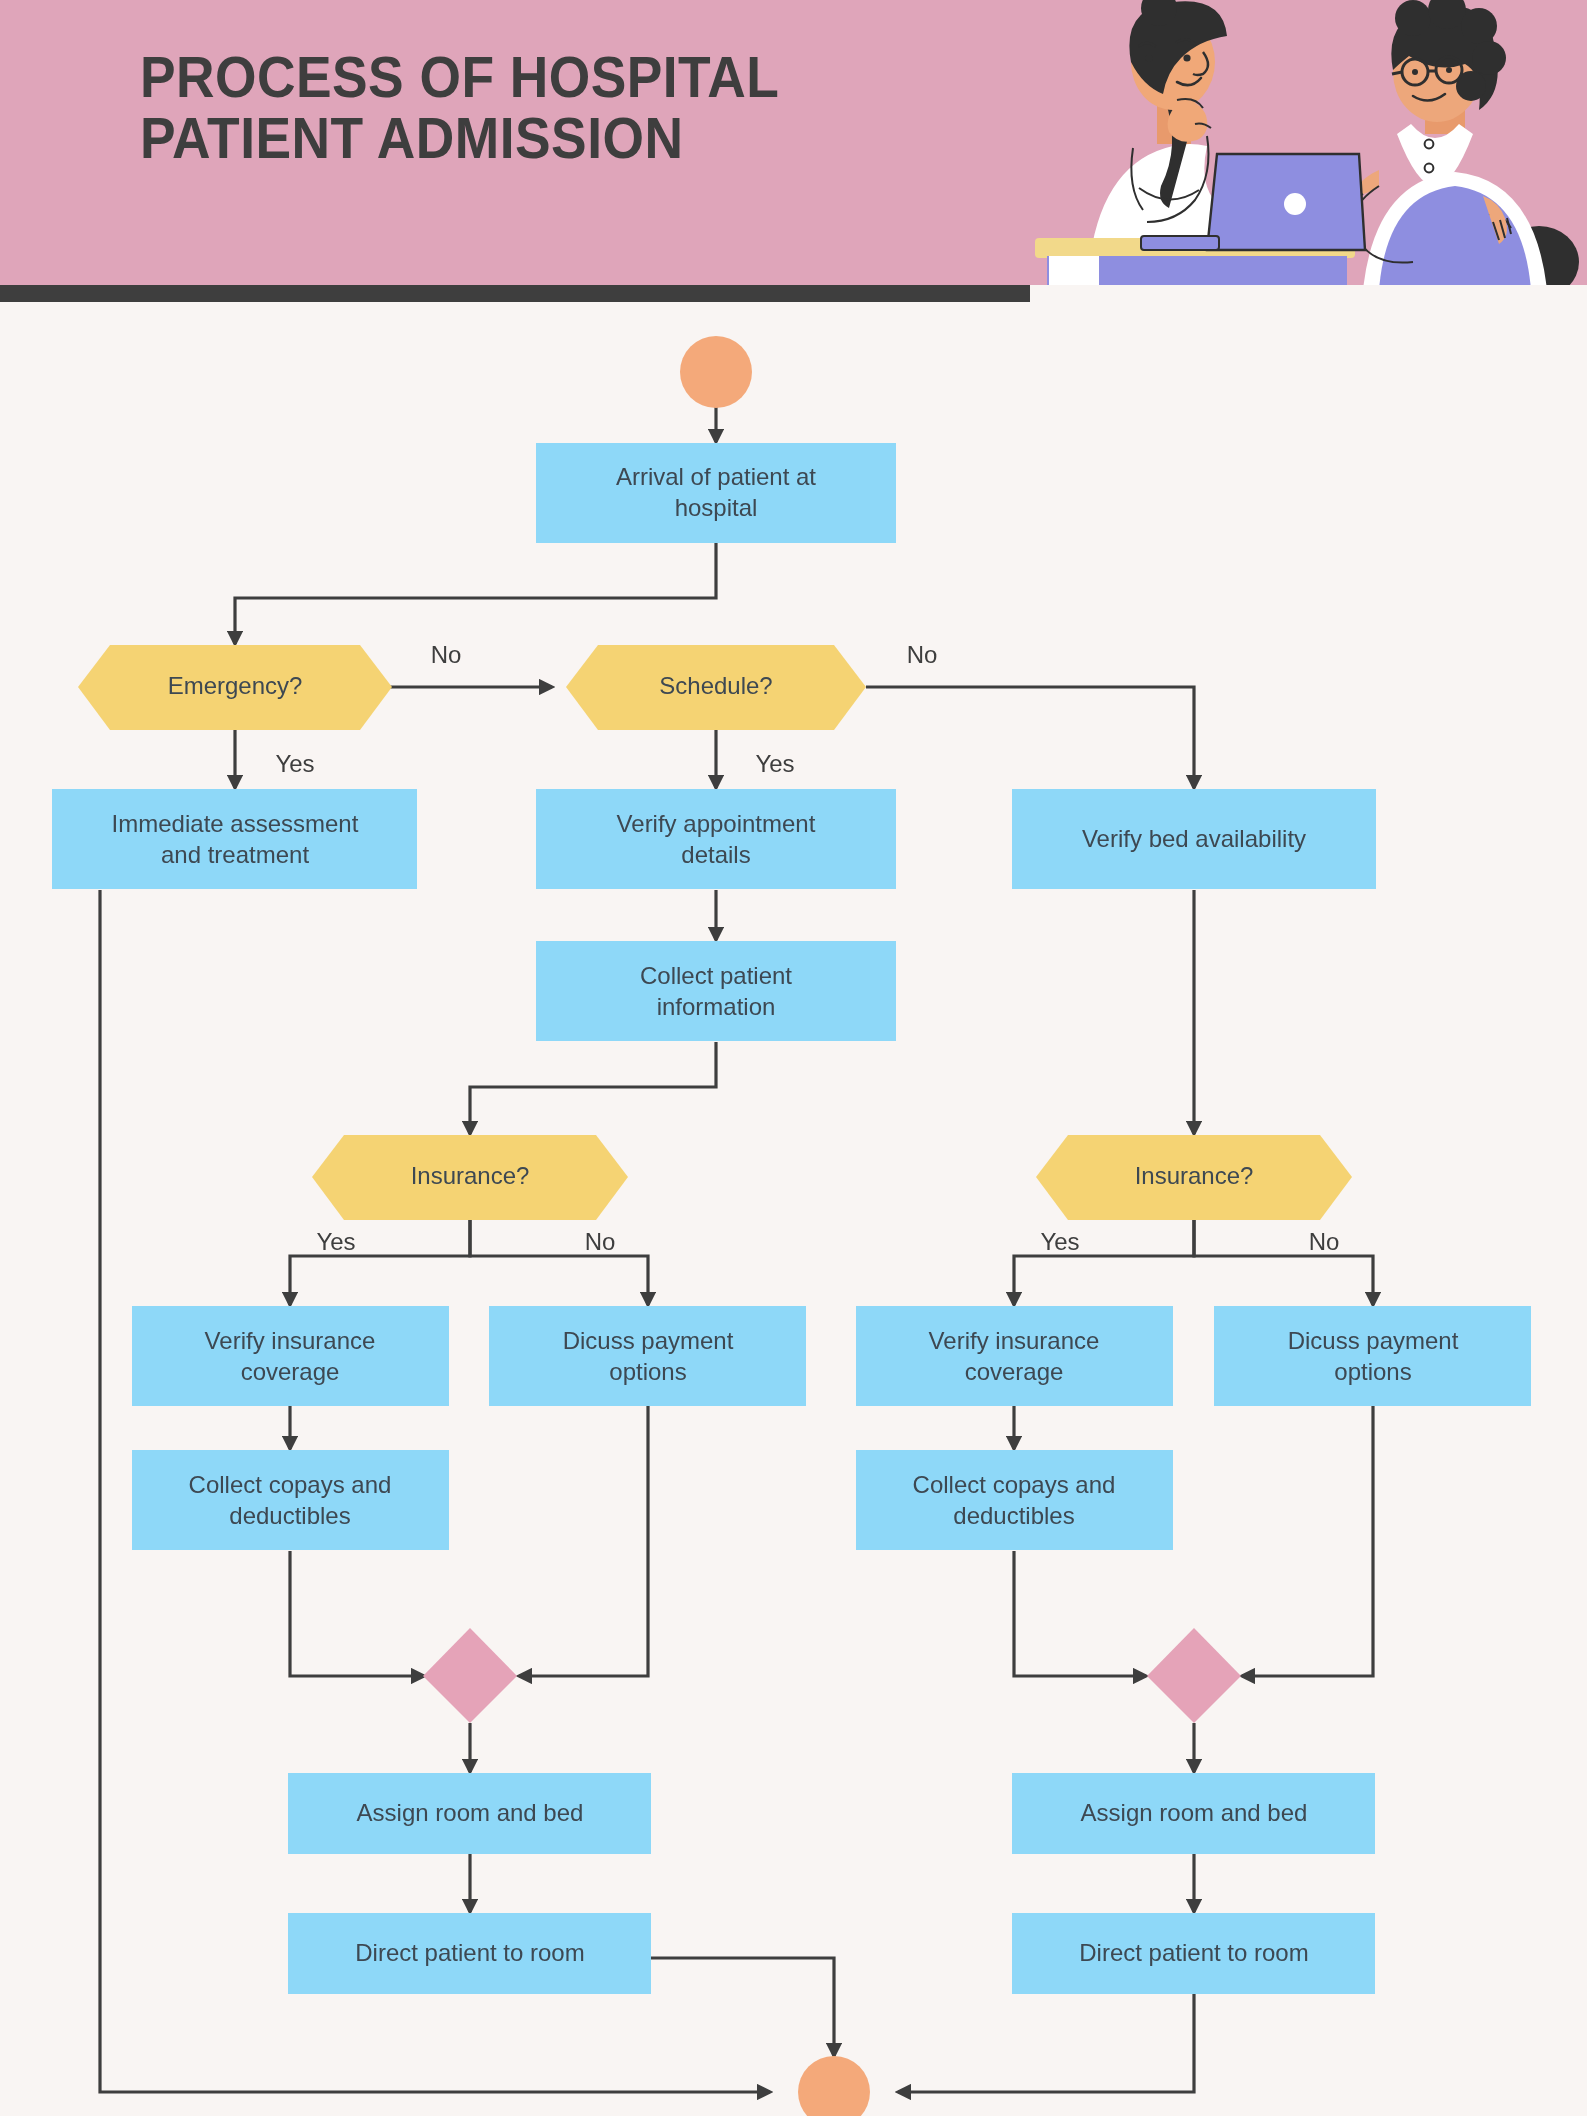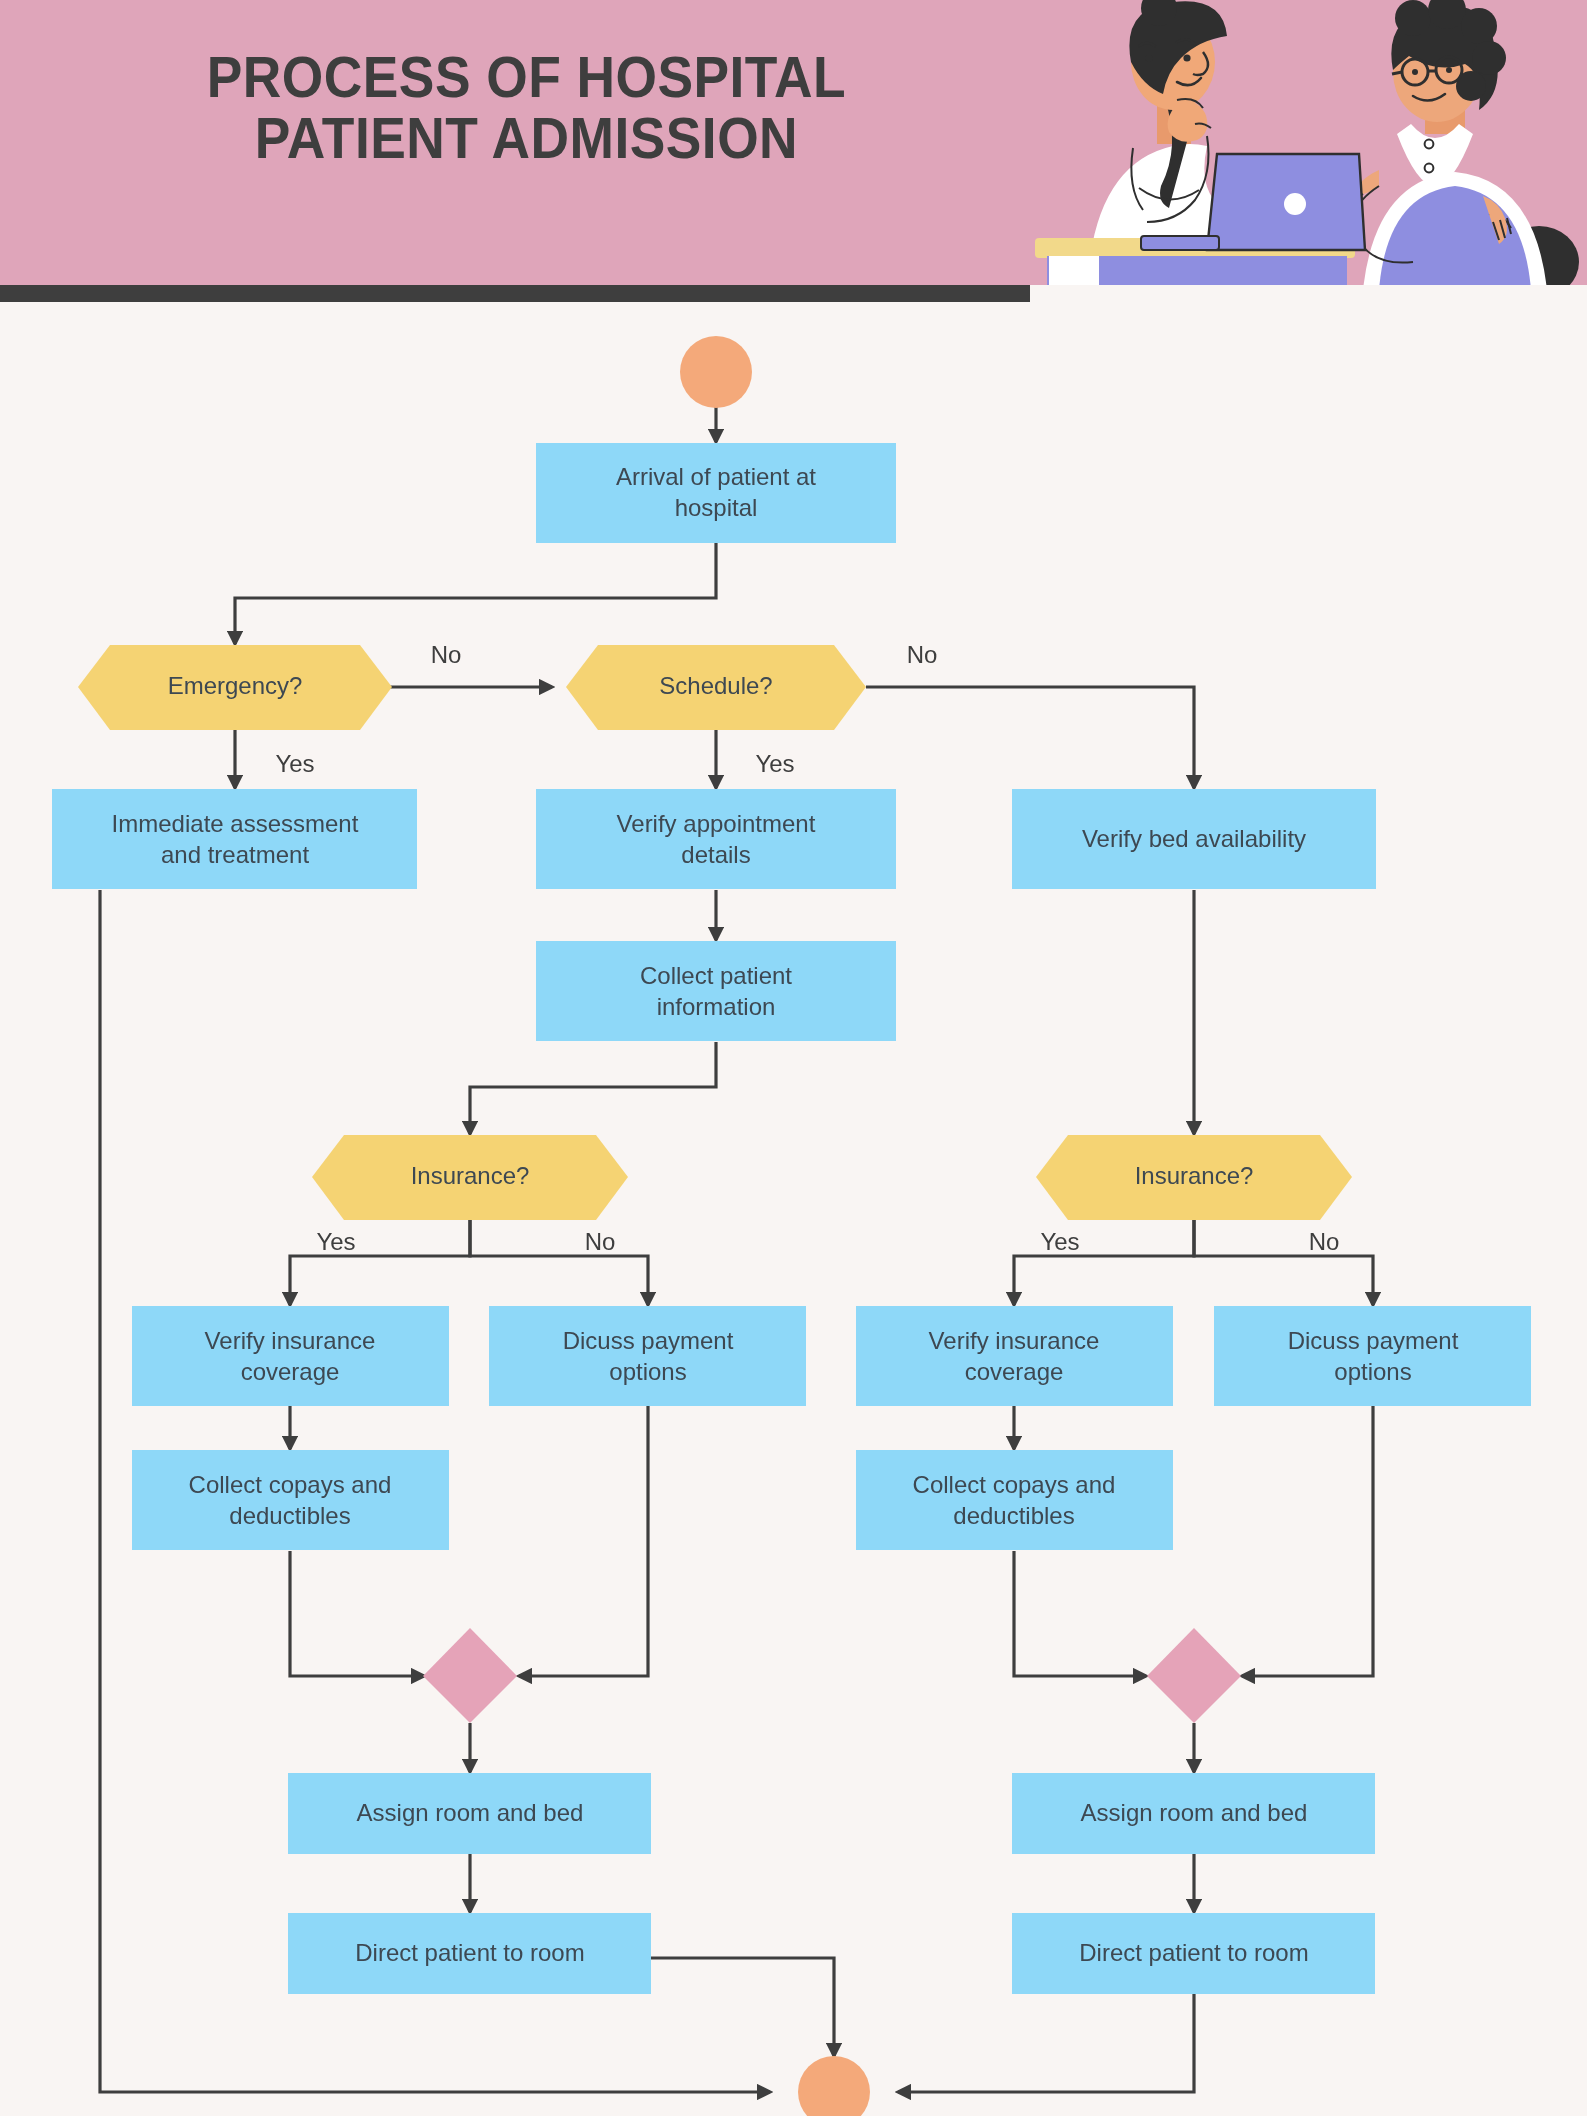--- a/index.html
+++ b/index.html
@@ -17,21 +17,20 @@
     background: #f9f5f3;
   }
   
   #header {
     position: absolute;
     left: 0; top: 0;
     width: 1587px;
     height: 285px;
     background: #dfa5ba;
     overflow: hidden;
-    text-align: center;
   }
   #header-rule {
     position: absolute;
     left: 0; top: 285px;
     width: 1587px;
     height: 17px;
     background: #3e3e3e;
   }
   #header-rule-right {
     position: absolute;

